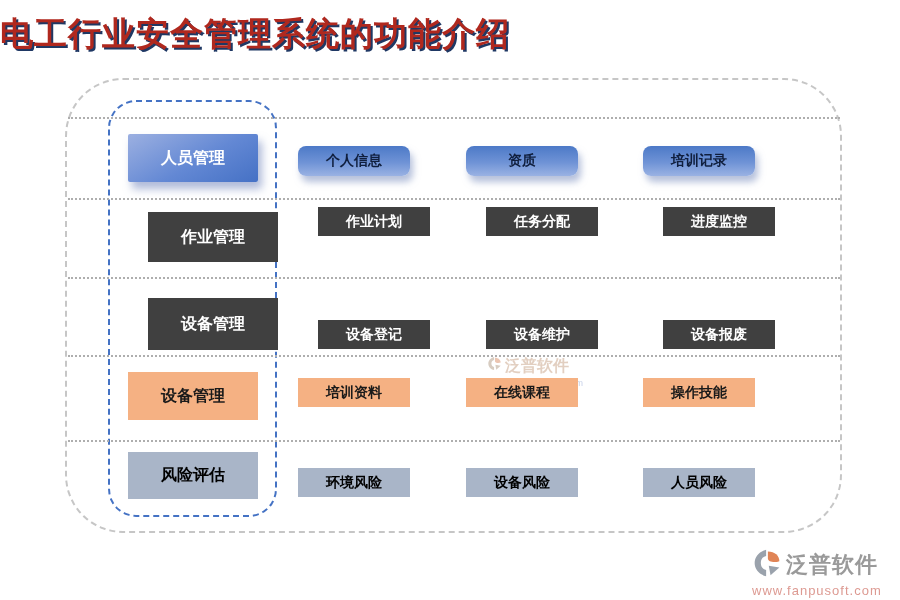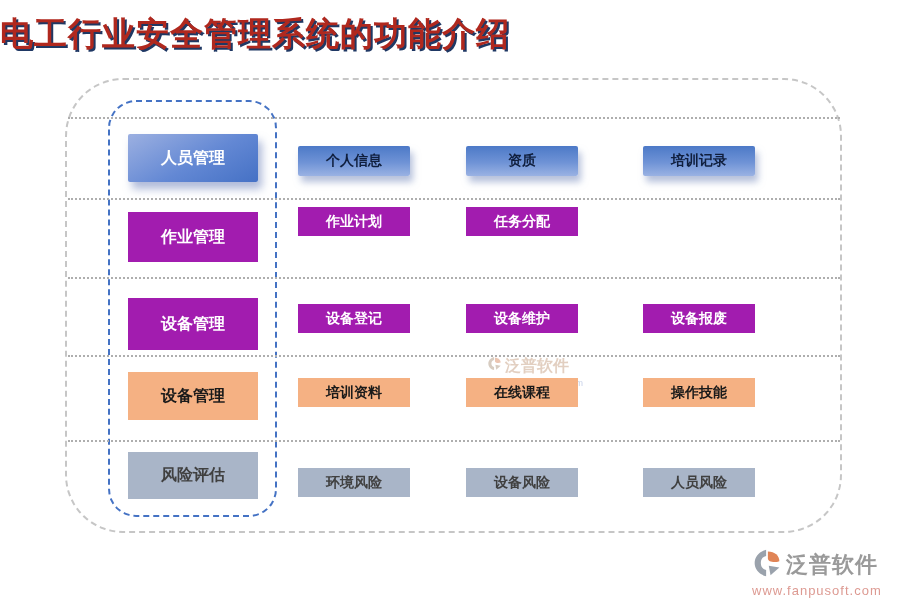--- a/index.html
+++ b/index.html
@@ -37,39 +37,39 @@
   .item-btn{width:112px;height:29px;font-size:14px;}
   .col1{left:298px}.col2{left:466px}.col3{left:643px}
   
   .r1.cat-btn{top:134px;height:48px}
   .r2.cat-btn{top:212px;height:50px}
   .r3.cat-btn{top:298px;height:52px}
   .r4.cat-btn{top:372px;height:48px}
   .r5.cat-btn{top:452px;height:47px}
   .r1.item-btn{top:146px;height:30px}
   .r2.item-btn{top:207px}
-  .r3.item-btn{top:304px}
+  .r3.item-btn{top:320px}
   .r4.item-btn{top:378px}
   .r5.item-btn{top:468px}
   
   .theme-blue-cat{
     background:linear-gradient(150deg,#9cb0e1 0%,#6388d4 55%,#4571c5 100%);
     color:#ffffff;
     box-shadow:4px 7px 9px rgba(110,130,185,.55);
     border-radius:2px;
   }
   .theme-blue-item{
     background:linear-gradient(180deg,#4c79c7 0%,#6f93d6 55%,#9ab2e3 100%);
     color:#101f3e;
     box-shadow:3px 6px 7px rgba(120,140,190,.55);
-    border-radius:2px;
+    border-radius:8px;
   }
-  .theme-gold{background:#a21caf;color:#ffffff;}
+  .theme-gold{background:#404040;color:#ffffff;margin-left:20px;}
   .theme-peach{background:#f5b183;color:#1a1a1a;}
-  .theme-gray{background:#a9b5c8;color:#404040;}
+  .theme-gray{background:#a9b5c8;color:#000000;}
   
   .watermark{
     position:absolute;left:487px;top:356px;z-index:0;opacity:.5;
     display:flex;align-items:flex-start;gap:3px;pointer-events:none;
   }
   .watermark .wm-text{font-size:16px;font-weight:bold;color:#c7a184;}
   .watermark .wm-url{font-size:9px;color:#8fa3d0;margin-top:1px;}
   .btn{z-index:1;}
   
   .brand{position:absolute;left:752px;top:548px;}
@@ -108,20 +108,21 @@
   </div>
 
   <div class="btn cat-btn r1 theme-blue-cat">人员管理</div>
   <div class="btn item-btn r1 col1 theme-blue-item">个人信息</div>
   <div class="btn item-btn r1 col2 theme-blue-item">资质</div>
   <div class="btn item-btn r1 col3 theme-blue-item">培训记录</div>
 
   <div class="btn cat-btn r2 theme-gold">作业管理</div>
   <div class="btn item-btn r2 col1 theme-gold">作业计划</div>
   <div class="btn item-btn r2 col2 theme-gold">任务分配</div>
+  <div class="btn item-btn r2 col3 theme-gold">进度监控</div>
 
   <div class="btn cat-btn r3 theme-gold">设备管理</div>
   <div class="btn item-btn r3 col1 theme-gold">设备登记</div>
   <div class="btn item-btn r3 col2 theme-gold">设备维护</div>
   <div class="btn item-btn r3 col3 theme-gold">设备报废</div>
 
   <div class="btn cat-btn r4 theme-peach">设备管理</div>
   <div class="btn item-btn r4 col1 theme-peach">培训资料</div>
   <div class="btn item-btn r4 col2 theme-peach">在线课程</div>
   <div class="btn item-btn r4 col3 theme-peach">操作技能</div>

